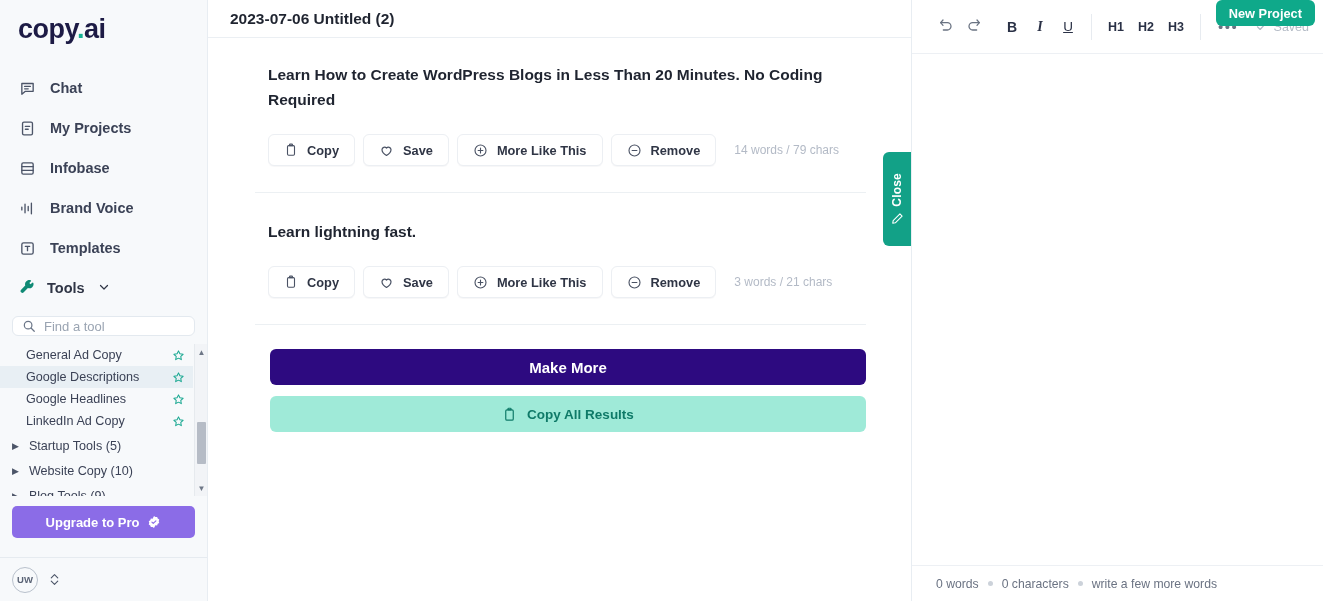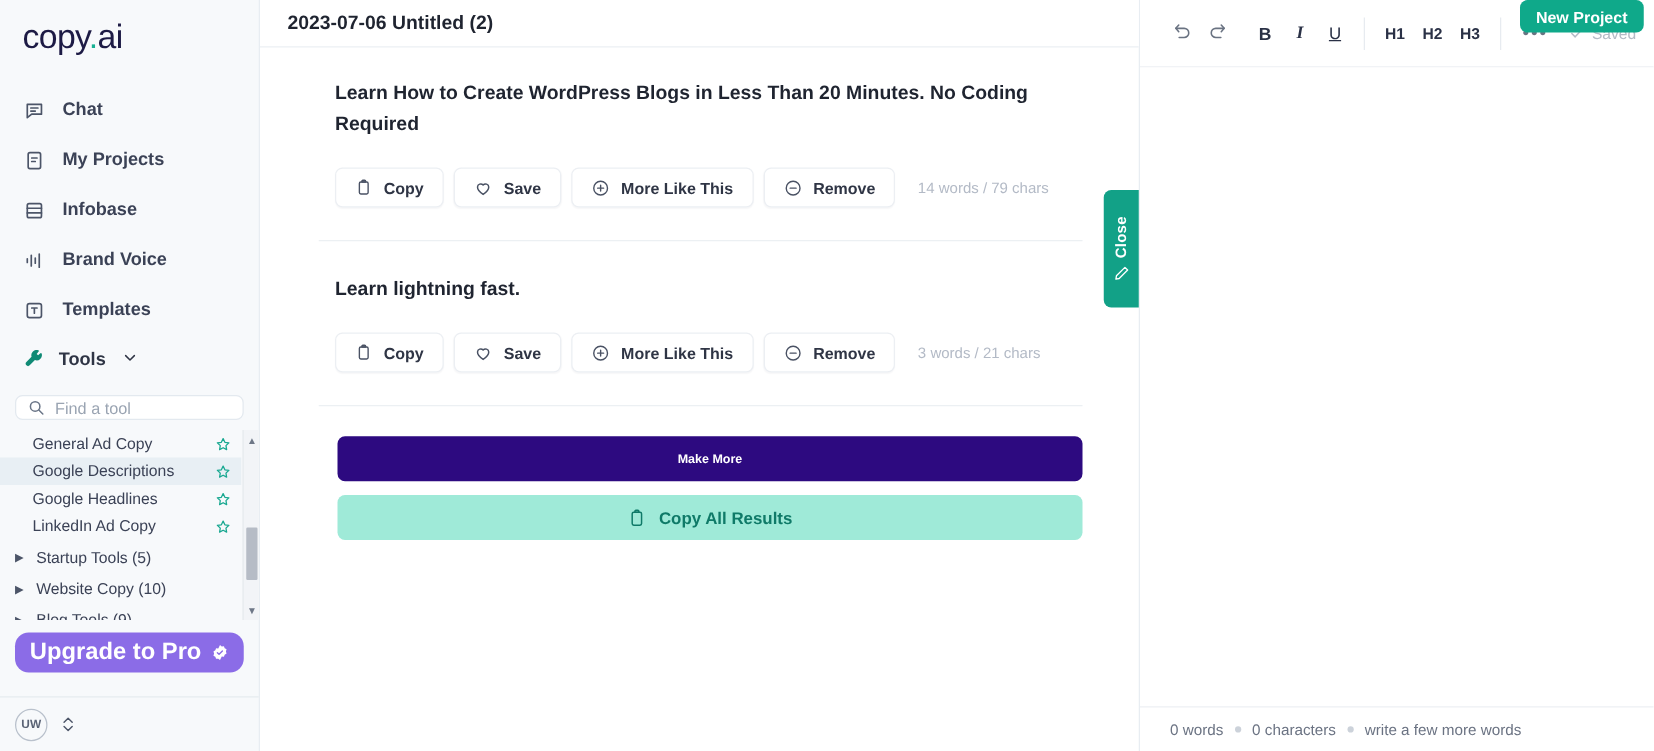--- a/index.html
+++ b/index.html
@@ -14,21 +14,21 @@
   
   .sidebar {
     width: 208px; height: 601px;
     background: #f7f9fb;
     border-right: 1px solid #e8edf2;
     display: flex; flex-direction: column;
     position: relative;
     flex: 0 0 208px;
   }
   .logo-wrap { padding: 14px 0 0 18px; height: 60px; }
-  .logo { font-size: 27px; font-weight: 400; color: #1d1b45; letter-spacing: -0.5px; }
+  .logo { font-size: 27px; font-weight: 700; color: #1d1b45; letter-spacing: -0.5px; }
   .logo .dot { color: #17b093; }
 
   .nav { margin-top: 8px; }
   .nav-item {
     display: flex; align-items: center; gap: 14px;
     height: 40px; padding: 0 18px; cursor: pointer;
     color: #3b4256; font-size: 14.5px; font-weight: 600; text-align: center;
   }
   .nav-ico { width: 18px; height: 18px; display: inline-flex; align-items: center; justify-content: center; color: #4c5568; }
   .nav-ico svg { display: block; }
@@ -83,23 +83,23 @@
     position: absolute; right: 0px; top: 0; width: 13px; height: 152px;
     background: #f2f4f7; border-left: 1px solid #e6eaee;
   }
   .tl-arrow { position: absolute; left: 0; width: 13px; height: 14px; display: flex; align-items: center; justify-content: center; color: #6e7787; font-size: 8px; }
   .tl-arrow.up { top: 1px; }
   .tl-arrow.down { bottom: 1px; }
   .tl-thumb { position: absolute; left: 2px; width: 9px; top: 78px; height: 42px; background: #b6bcc6; border-radius: 1px; }
 
   .upgrade {
     margin: 10px 12px 0 12px;
-    height: 32px; border-radius: 11px;
+    height: 32px; border-radius: 5px;
     background: #8b6ce7;
-    color: #ffffff; font-size: 19px; font-weight: 700;
+    color: #ffffff; font-size: 13px; font-weight: 700;
     display: flex; align-items: center; justify-content: center; gap: 8px;
     cursor: pointer;
   }
   .badge-check { display: flex; }
 
   .account {
     margin-top: auto;
     border-top: 1px solid #e6ebf0;
     height: 44px;
     display: flex; align-items: center; gap: 10px;
@@ -152,21 +152,21 @@
     box-shadow: 0 1px 1px rgba(20,30,60,0.035);
   }
   .act-btn .ico { display: flex; color: #4a5264; }
   .wordcount { font-size: 12px; color: #b3bac6; margin-left: 10px; }
 
   .divider { height: 1px; background: #ecf0f3; margin: 26px 45px 0 47px; }
 
   .big-btns { padding: 24px 45px 0 62px; }
   .make-more {
     height: 36px; border-radius: 6px; background: #2d0a80;
-    color: #fff; font-size: 10px; font-weight: 700;
+    color: #fff; font-size: 15px; font-weight: 700;
     display: flex; align-items: center; justify-content: center;
     cursor: pointer;
   }
   .copy-all {
     margin-top: 11px;
     height: 36px; border-radius: 6px; background: #9fead8;
     color: #0f7a68; font-size: 13.5px; font-weight: 600;
     display: flex; align-items: center; justify-content: center; gap: 10px;
     cursor: pointer;
   }

